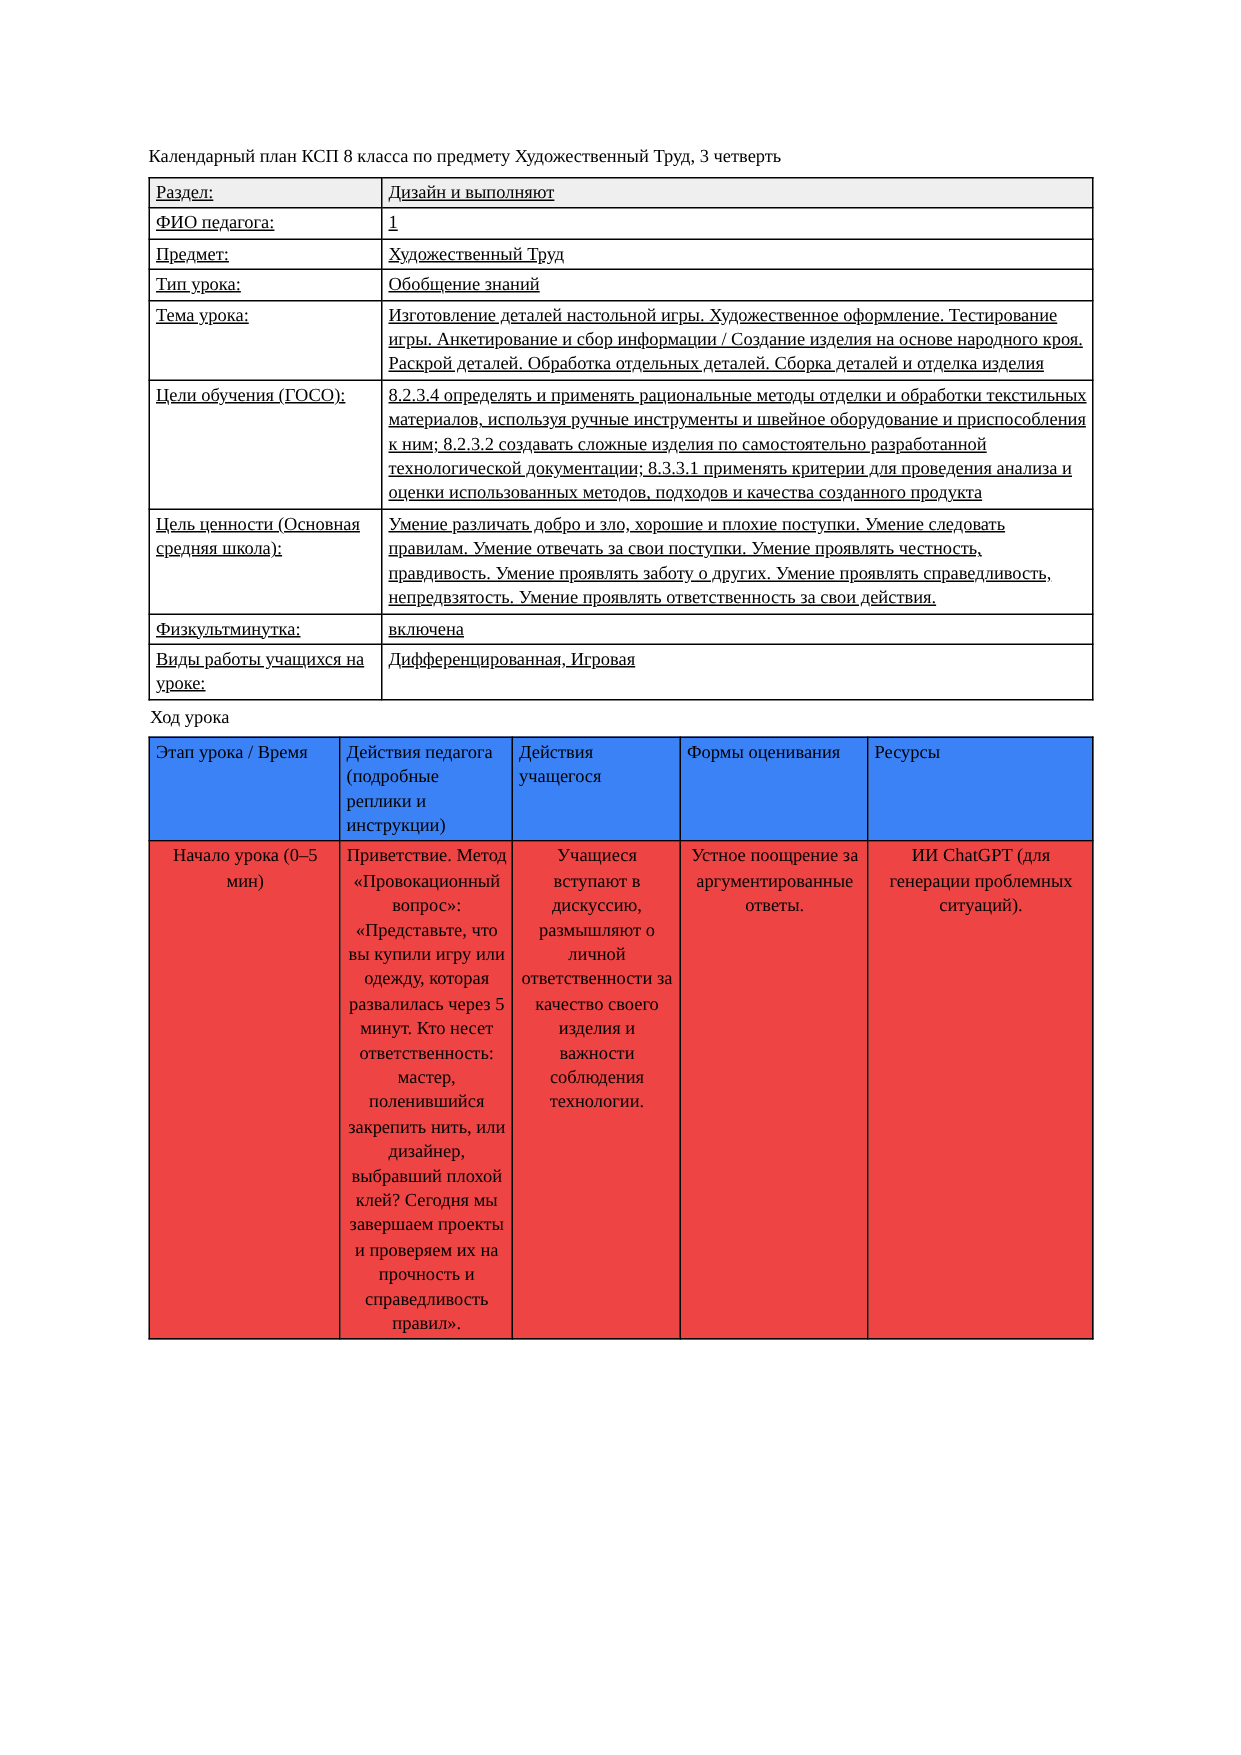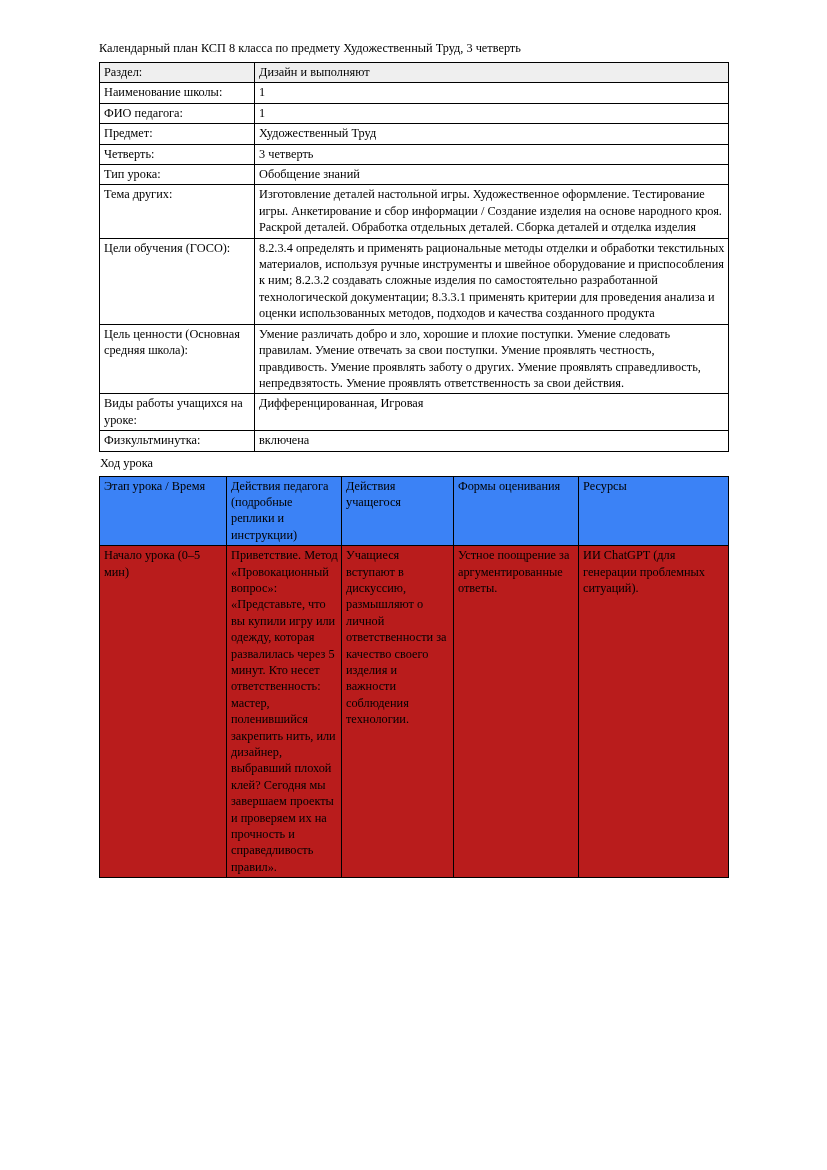--- a/index.html
+++ b/index.html
@@ -13,21 +13,21 @@
     font-family: "Liberation Serif", "DejaVu Serif", serif;
     color: #000000;
     overflow: hidden;
   }
   .page {
     position: relative;
     width: 827px;
     height: 1170px;
     background: #ffffff;
     box-sizing: border-box;
-    padding: 40px 99px 0 99px;
+    padding: 96px 99px 0 99px;
   }
   .doc-title {
     font-size: 12.3px;
     line-height: 17px;
     margin: 0 0 5px 0;
     white-space: nowrap;
   }
   table.grid {
     border-collapse: collapse;
     width: 629px;
@@ -42,98 +42,91 @@
     text-align: left;
     font-weight: normal;
     word-wrap: break-word;
     overflow-wrap: break-word;
     hyphens: none;
   }
   
   #info-table col.c-label { width: 155px; }
   #info-table col.c-value { width: 474px; }
   #info-table tr.shaded td { background: #efefef; }
-  #info-table td { background: #ffffff; }
+  #info-table td { background: #ffffff; text-decoration: underline; }
 
   .section-label {
     font-size: 12.3px;
     line-height: 16px;
     margin: 3px 0 5px 1px;
   }
 
   
   #flow-table col.c1 { width: 127px; }
   #flow-table col.c2 { width: 115px; }
   #flow-table col.c3 { width: 112px; }
   #flow-table col.c4 { width: 125px; }
   #flow-table col.c5 { width: 150px; }
   #flow-table thead td {
     background: #3b82f6;
     height: 60px;
   }
   #flow-table tbody td {
-    background: #b91c1c;
+    background: #ef4444;
+    text-align: center;
   }
 </style>
 </head>
 <body>
 
 <div class="page">
 
   <p class="doc-title">Календарный план КСП 8 класса по предмету Художественный Труд, 3 четверть</p>
 
   <table class="grid" id="info-table">
     <colgroup>
       <col class="c-label">
         <col class="c-value">
     </colgroup>
     <tbody>
       <tr class="shaded">
         <td>Раздел:</td>
         <td>Дизайн и выполняют</td>
       </tr>
       <tr>
-        <td>Наименование школы:</td>
-        <td>1</td>
-      </tr>
-      <tr>
         <td>ФИО педагога:</td>
         <td>1</td>
       </tr>
       <tr>
         <td>Предмет:</td>
         <td>Художественный Труд</td>
       </tr>
       <tr>
-        <td>Четверть:</td>
-        <td>3 четверть</td>
-      </tr>
-      <tr>
         <td>Тип урока:</td>
         <td>Обобщение знаний</td>
       </tr>
       <tr>
-        <td>Тема других:</td>
+        <td>Тема урока:</td>
         <td>Изготовление деталей настольной игры. Художественное оформление. Тестирование игры. Анкетирование и сбор информации / Создание изделия на основе народного кроя. Раскрой деталей. Обработка отдельных деталей. Сборка деталей и отделка изделия</td>
       </tr>
       <tr>
         <td>Цели обучения (ГОСО):</td>
         <td>8.2.3.4 определять и применять рациональные методы отделки и обработки текстильных материалов, используя ручные инструменты и швейное оборудование и приспособления к ним; 8.2.3.2 создавать сложные изделия по самостоятельно разработанной технологической документации; 8.3.3.1 применять критерии для проведения анализа и оценки использованных методов, подходов и качества созданного продукта</td>
       </tr>
       <tr>
         <td>Цель ценности (Основная средняя школа):</td>
         <td>Умение различать добро и зло, хорошие и плохие поступки. Умение следовать правилам. Умение отвечать за свои поступки. Умение проявлять честность, правдивость. Умение проявлять заботу о других. Умение проявлять справедливость, непредвзятость. Умение проявлять ответственность за свои действия.</td>
       </tr>
       <tr>
+        <td>Физкультминутка:</td>
+        <td>включена</td>
+      </tr>
+      <tr>
         <td>Виды работы учащихся на уроке:</td>
         <td>Дифференцированная, Игровая</td>
-      </tr>
-      <tr>
-        <td>Физкультминутка:</td>
-        <td>включена</td>
       </tr>
     </tbody>
   </table>
 
   <p class="section-label">Ход урока</p>
 
   <table class="grid" id="flow-table">
     <colgroup>
       <col class="c1">
         <col class="c2">

